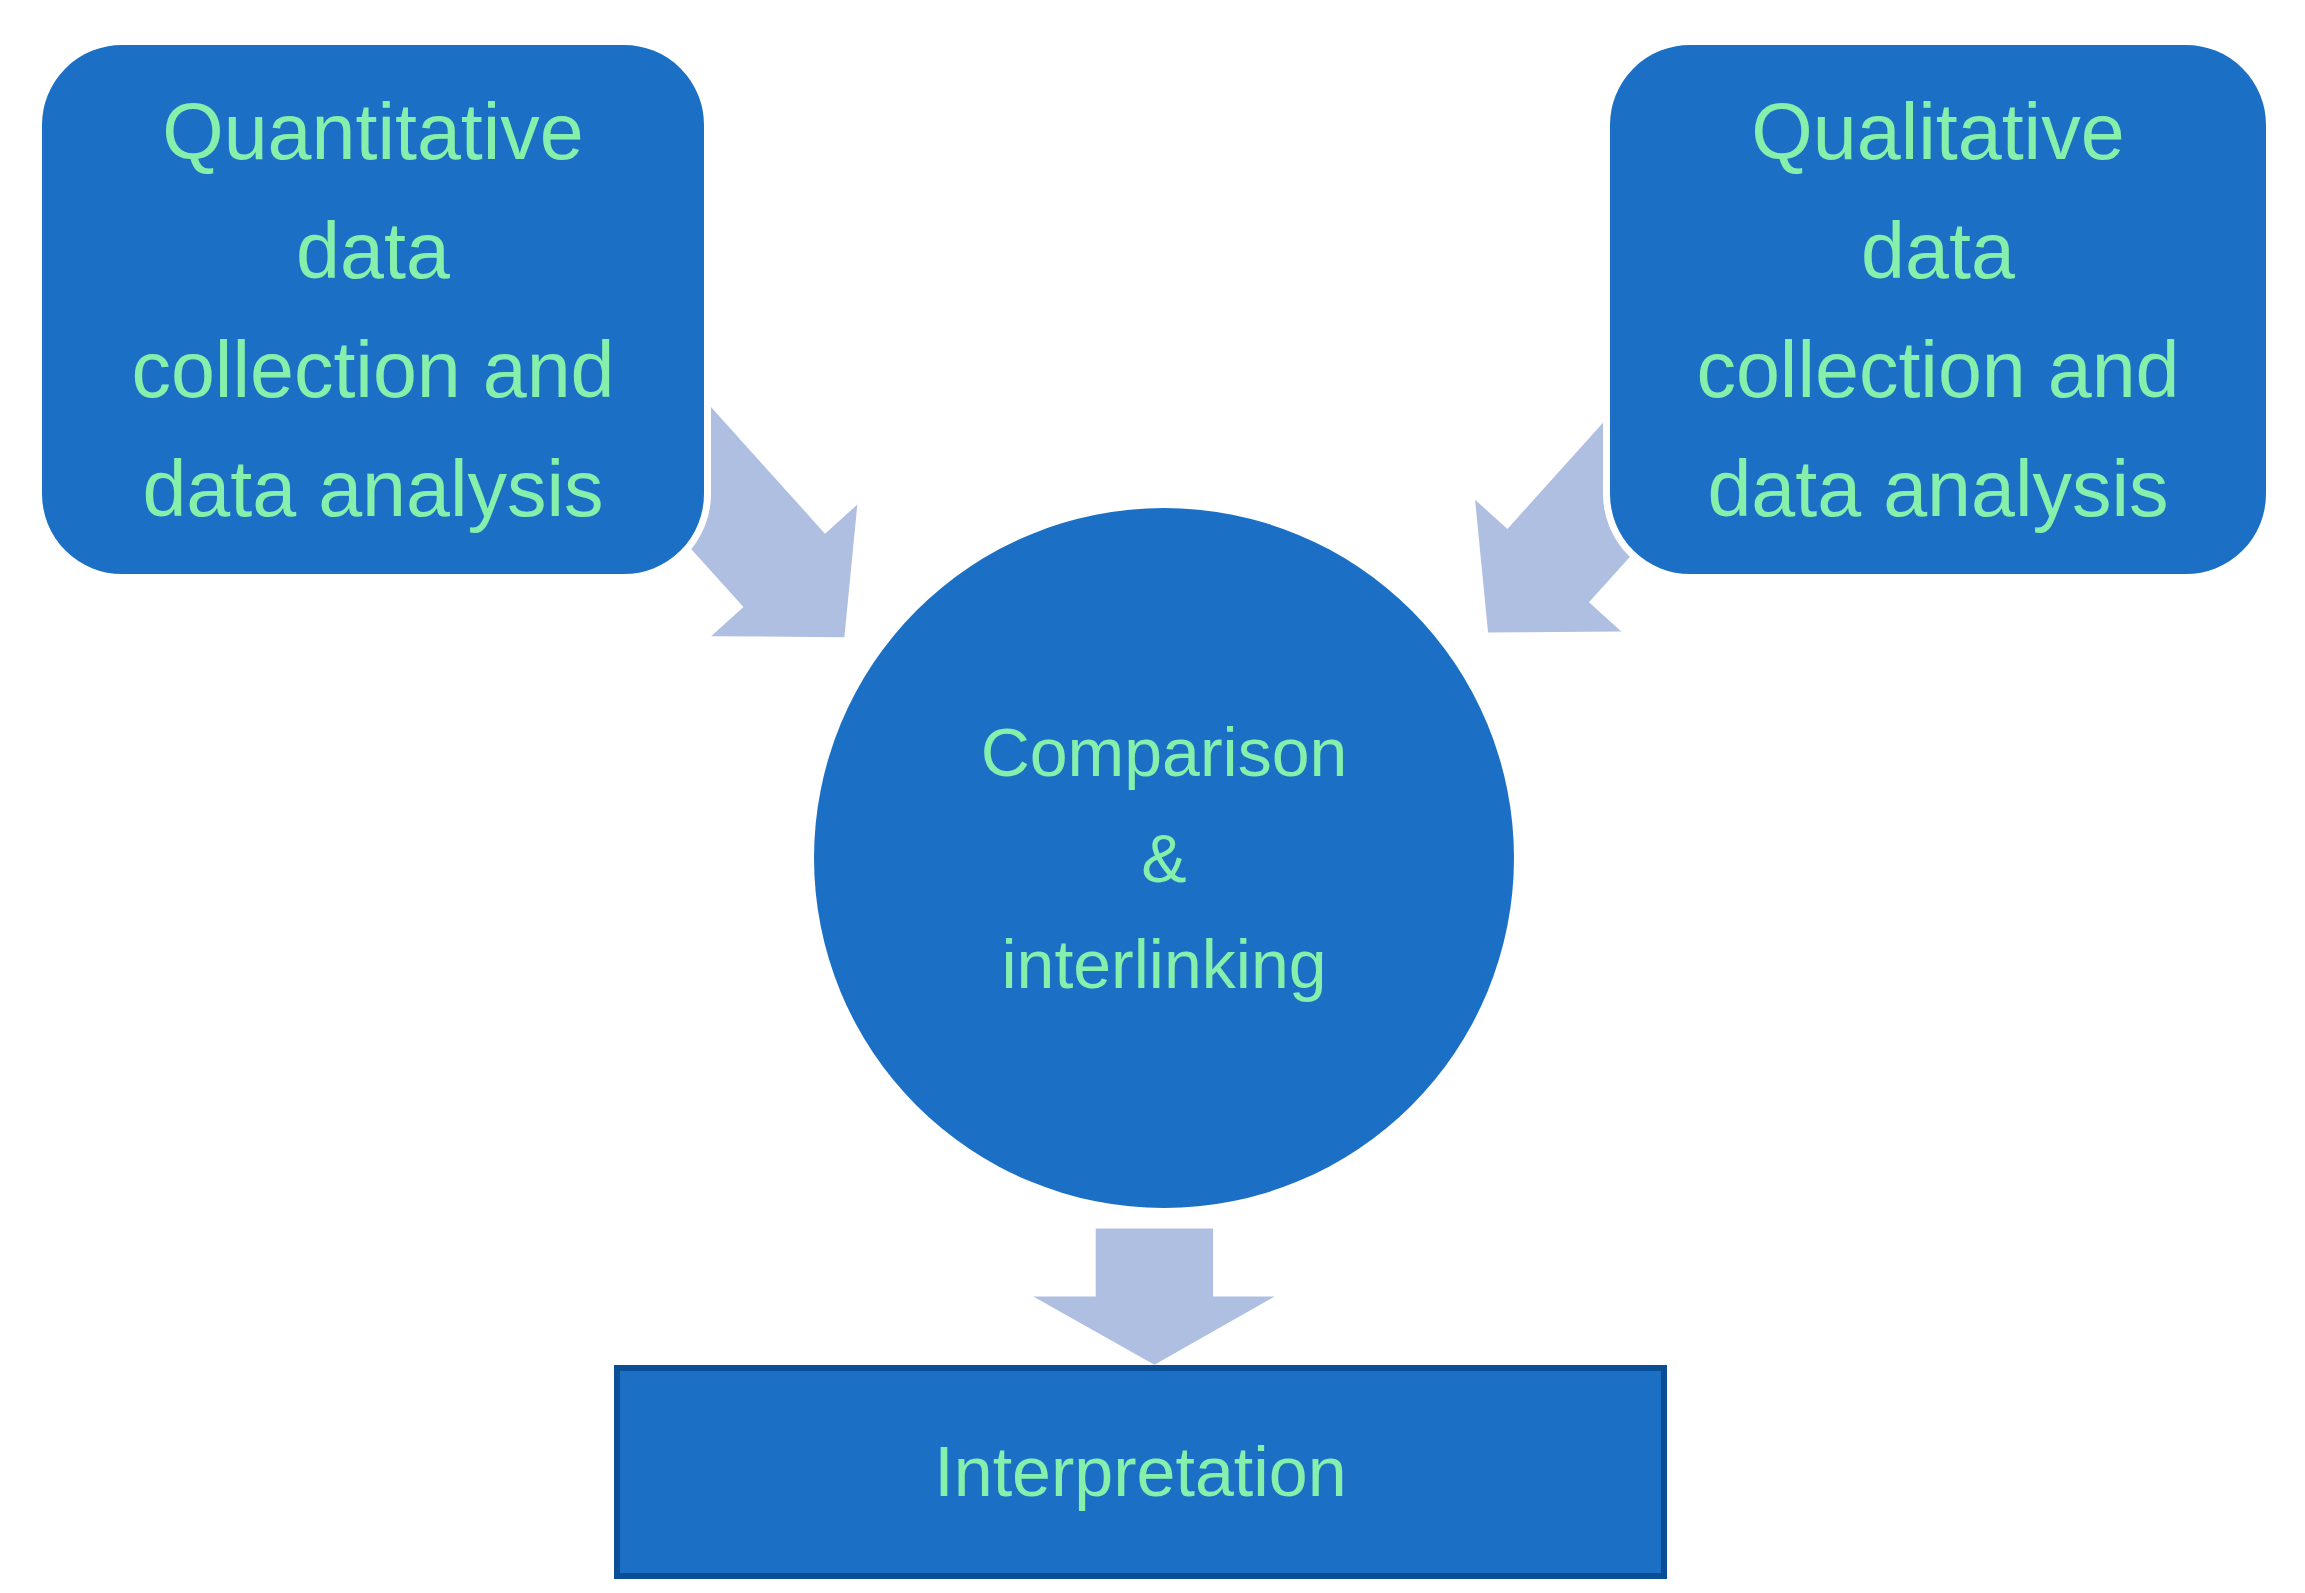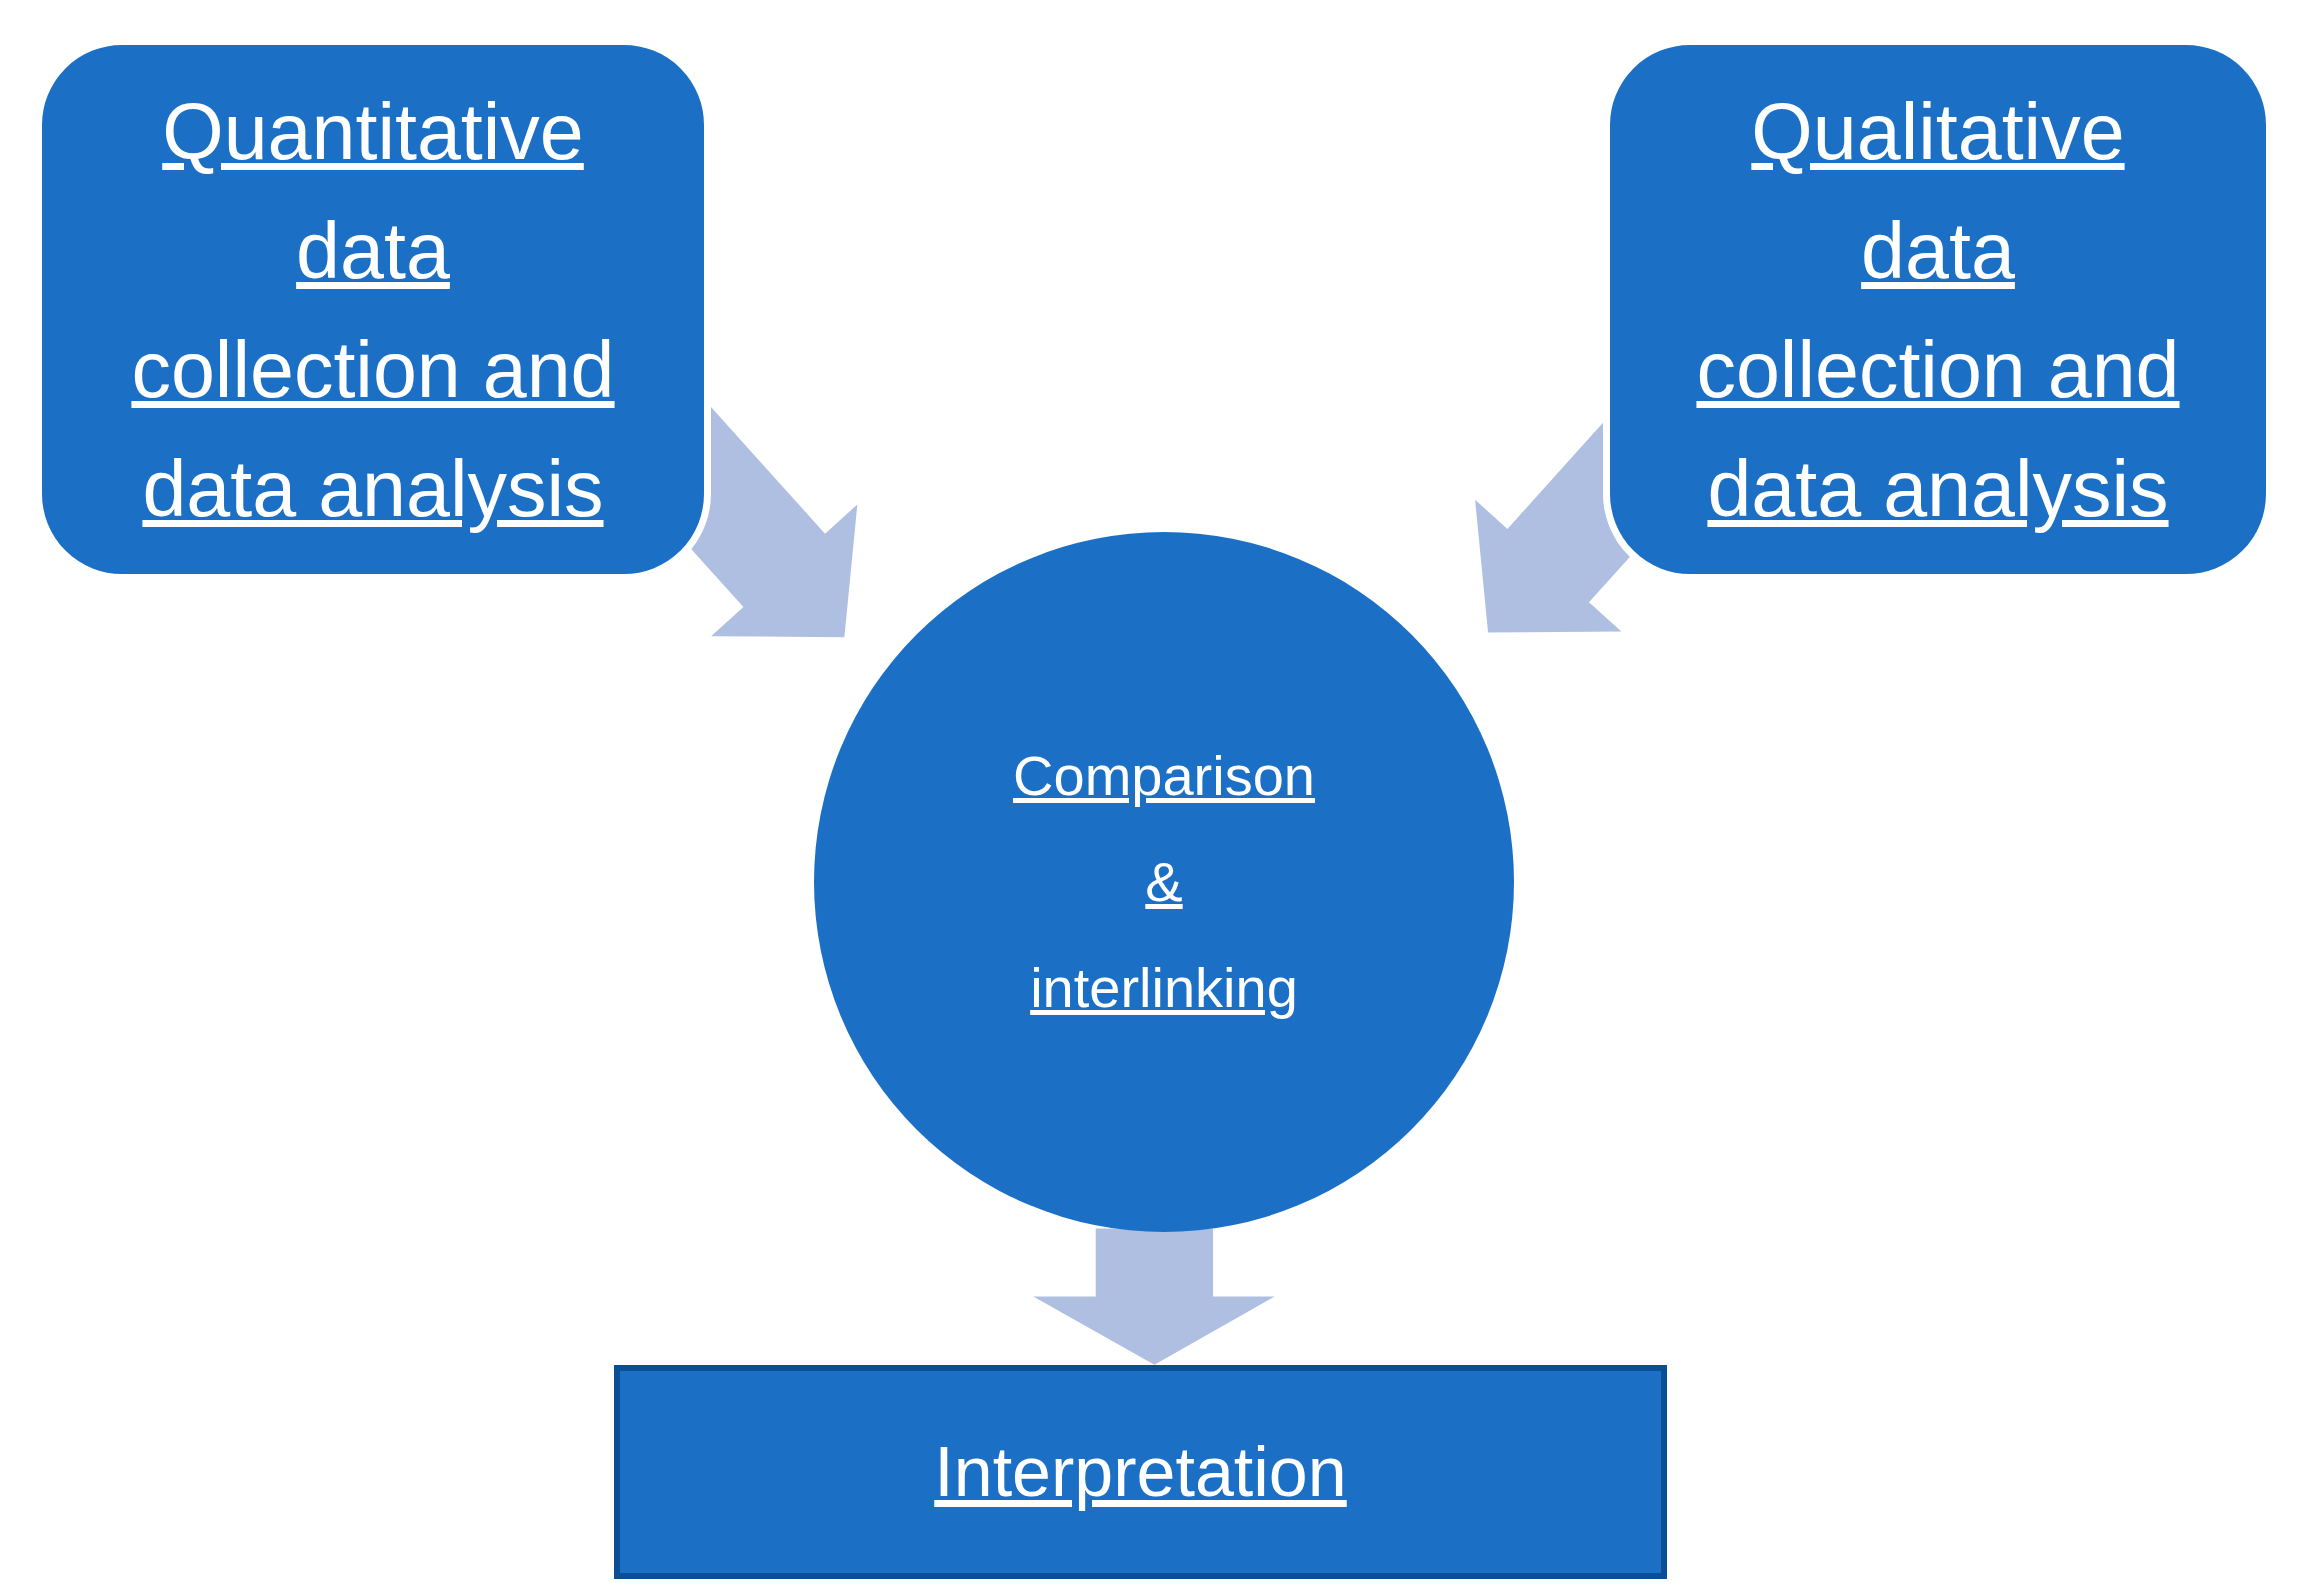--- a/index.html
+++ b/index.html
@@ -23,40 +23,39 @@
     z-index: 1;
   }
   .arrow { fill: #AFBFE2; }
   .node {
     position: absolute;
     z-index: 2;
     display: flex;
     align-items: center;
     justify-content: center;
     text-align: center;
-    color: #ffffff;
+    color: #86efac;
     background: #1B70C5;
     box-sizing: border-box;
     white-space: pre-line;
-    text-decoration: underline;
   }
   .rounded-box {
     border-radius: 87px;
     border: 7.6px solid #ffffff;
     font-size: 79px;
     line-height: 119px;
     font-weight: 400;
   }
   .box-quantitative { left: 35px; top: 38px; width: 676px; height: 543px; }
   .box-qualitative  { left: 1603px; top: 38px; width: 670px; height: 543px; }
   .circle-node {
-    left: 814px; top: 532px;
+    left: 814px; top: 508px;
     width: 700px; height: 700px;
     border-radius: 50%;
-    font-size: 56px;
+    font-size: 68px;
     line-height: 106px;
   }
   .rect-node {
     left: 614px; top: 1365px;
     width: 1053px; height: 214px;
     border: 6.6px solid #0A4E96;
     font-size: 70px;
     line-height: 95px;
   }
 </style>

